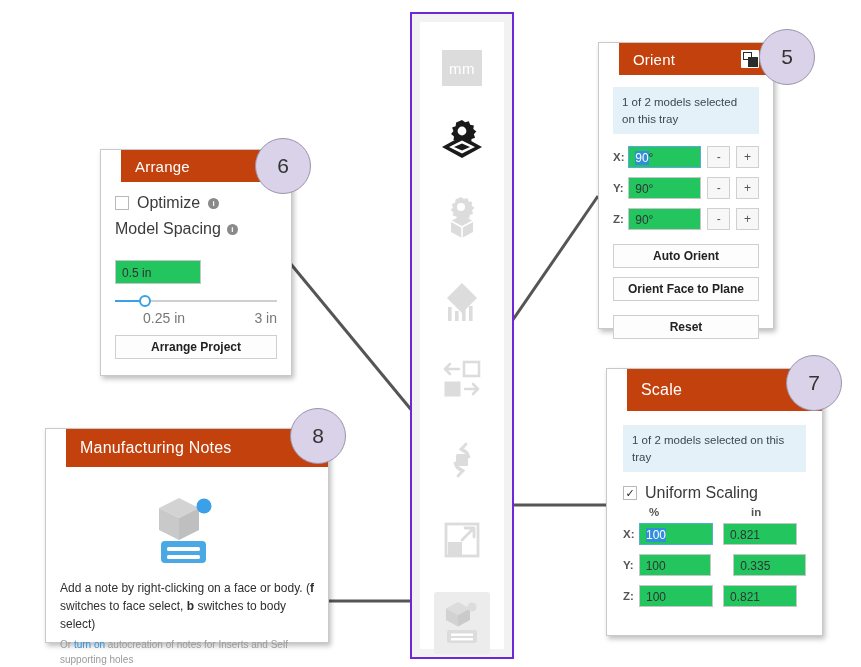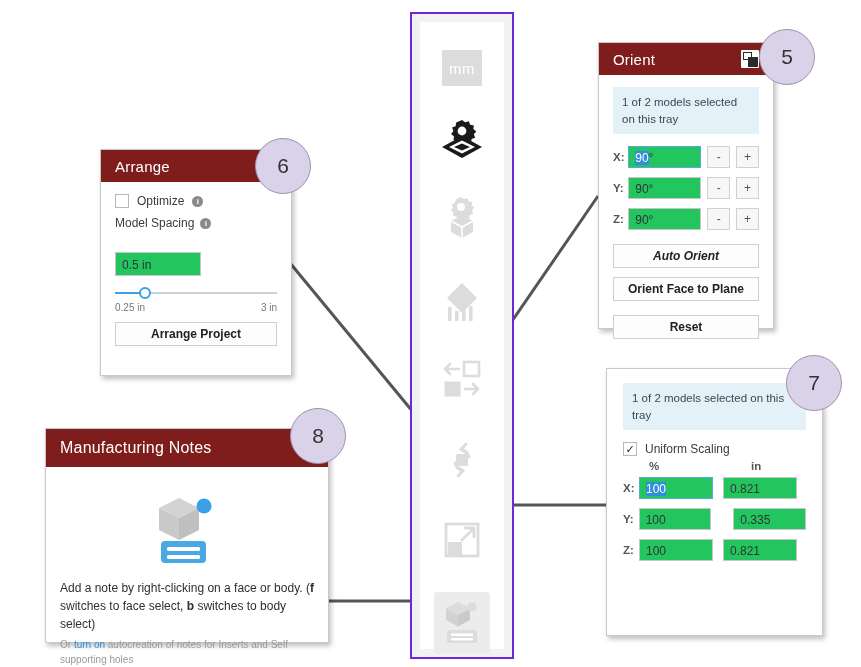--- a/index.html
+++ b/index.html
@@ -12,22 +12,22 @@
     color:#333;
   }
   #root{position:absolute;inset:0;}
 
   
   svg.connectors{position:absolute;left:0;top:0;width:861px;height:667px;pointer-events:none;}
 
   
   .panel{position:absolute;background:#ffffff;border:1px solid #c9c9c9;
          box-shadow:2px 3px 5px rgba(0,0,0,.25);}
-  .panel-hd{background:#7f1d1d;color:#ffffff;height:32px;display:flex;align-items:center;
-            padding:0 14px;justify-content:space-between;}
+  .panel-hd{background:#c2410c;color:#ffffff;height:32px;display:flex;align-items:center;
+            padding:0 14px;justify-content:space-between;margin-left:20px;}
   .panel-hd .ttl{font-size:15px;letter-spacing:.2px;font-weight:400;}
   .panel-bd{padding:12px 14px 14px 14px;}
 
   
   .dock-ic{width:18px;height:18px;background:#fff;position:relative;border-radius:1px;}
   .dock-ic::before{content:"";position:absolute;left:2px;top:2px;width:7px;height:6px;
                    border:1.5px solid #2b2b2b;background:#fff;}
   .dock-ic::after{content:"";position:absolute;left:7px;top:7px;width:8px;height:8px;
                   border:1.5px solid #2b2b2b;background:#2b2b2b;}
 
@@ -47,29 +47,29 @@
         box-sizing:border-box;margin-left:6px;}
 
   .wbtn{display:block;width:100%;height:24px;line-height:22px;text-align:center;
         border:1px solid #cfcfcf;background:#fdfdfd;font-size:12px;color:#222;
         font-weight:700;box-sizing:border-box;margin-top:9px;}
 
   
   .chk-row{display:flex;align-items:center;gap:8px;margin-bottom:8px;}
   .chk{width:14px;height:14px;border:1px solid #b8b8b8;background:#fff;box-sizing:border-box;
        display:inline-flex;align-items:center;justify-content:center;font-size:11px;color:#222;}
-  .lbl{font-size:12px;color:#3b3b3b;}
+  .lbl{font-size:16px;color:#3b3b3b;}
   .infoi{width:11px;height:11px;border-radius:50%;background:#8a8a8a;color:#fff;font-size:8px;
          display:inline-flex;align-items:center;justify-content:center;font-weight:700;}
   .slider{position:relative;height:14px;margin:10px 0 2px 0;}
   .slider .trk{position:absolute;left:0;right:0;top:6px;height:2px;background:#cfcfcf;}
   .slider .fill{position:absolute;left:0;top:6px;height:2px;width:17%;background:#3aa0e8;}
   .slider .knob{position:absolute;left:15%;top:1px;width:12px;height:12px;border-radius:50%;
                 background:#fff;border:2px solid #3aa0e8;box-sizing:border-box;}
-  .slider-lbls{display:flex;justify-content:space-between;font-size:10px;color:#777;}
+  .slider-lbls{display:flex;justify-content:space-between;font-size:14px;color:#777;margin-left:28px;}
 
   
   .mn-art{display:flex;justify-content:center;padding:14px 0 10px 0;}
   .mn-txt{font-size:12px;line-height:1.5;color:#2f2f2f;}
   .mn-sub{font-size:10px;line-height:1.45;color:#9a9a9a;margin-top:5px;}
   .lk{color:#2f8fd8;}
   .bb{font-weight:700;}
 
   
   .units-row{display:flex;font-size:11.5px;color:#555;font-weight:700;margin:2px 0 5px 16px;}
@@ -224,21 +224,21 @@
         <span class="spin">+</span>
       </div>
 
       <div class="frow">
         <span class="axis">Z:</span>
         <span class="txtbox" style="width:76px;">90°</span>
         <span class="spin">-</span>
         <span class="spin">+</span>
       </div>
 
-      <div class="wbtn" style="margin-top:14px;font-style:italic;">Auto Orient</div>
+      <div class="wbtn" style="margin-top:14px;">Auto Orient</div>
       <div class="wbtn">Orient Face to Plane</div>
       <div class="wbtn" style="margin-top:14px;">Reset</div>
     </div>
   </div>
 
   <div class="panel" style="left:100px;top:149px;width:190px;height:225px;">
     <div class="panel-hd">
       <span class="ttl">Arrange</span>
     </div>
     <div class="panel-bd">
@@ -284,20 +284,23 @@
             <rect x="20" y="62" width="33" height="4" rx="1.6" fill="#ffffff"></rect>
           </g>
         </svg>
       </div>
       <div class="mn-txt"><span>Add a note by right-clicking on a face or body. (</span><span class="bb">f</span><span> switches to face select, </span><span class="bb">b</span><span> switches to body select)</span></div>
       <div class="mn-sub"><span>Or </span><span class="lk">turn on</span><span> autocreation of notes for Inserts and Self supporting holes</span></div>
     </div>
   </div>
 
   <div class="panel" style="left:606px;top:368px;width:215px;height:266px;">
+    <div class="panel-hd" style="height:42px;">
+      <span class="ttl" style="font-size:16px;">Scale</span>
+    </div>
     <div class="panel-bd" style="padding:14px 16px;">
       <div class="info-banner">1 of 2 models selected on this tray</div>
 
       <div class="chk-row" style="margin-bottom:4px;">
         <span class="chk">✓</span>
         <span class="lbl">Uniform Scaling</span>
       </div>
 
       <div class="units-row">
         <span class="u1">%</span>

